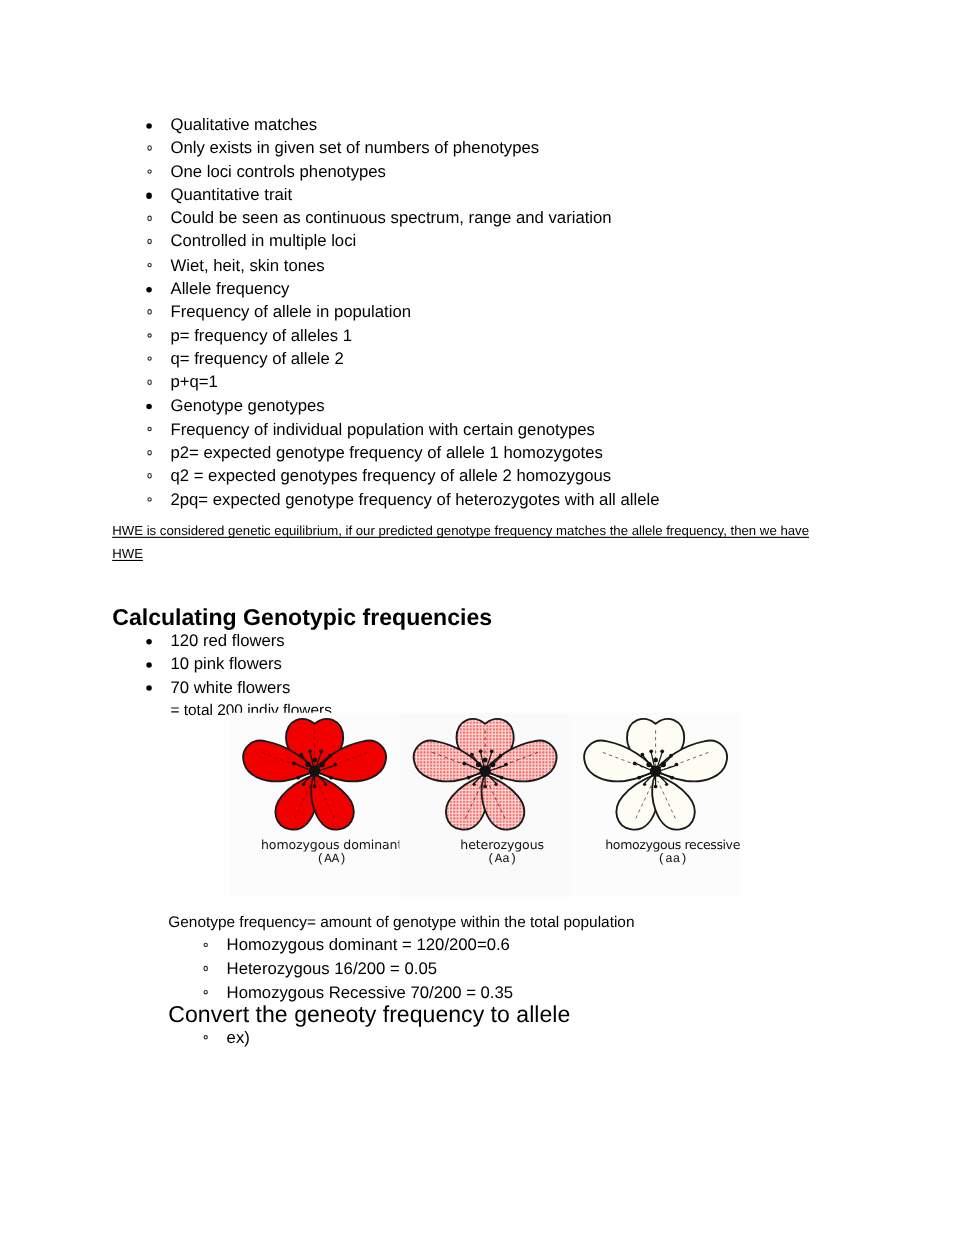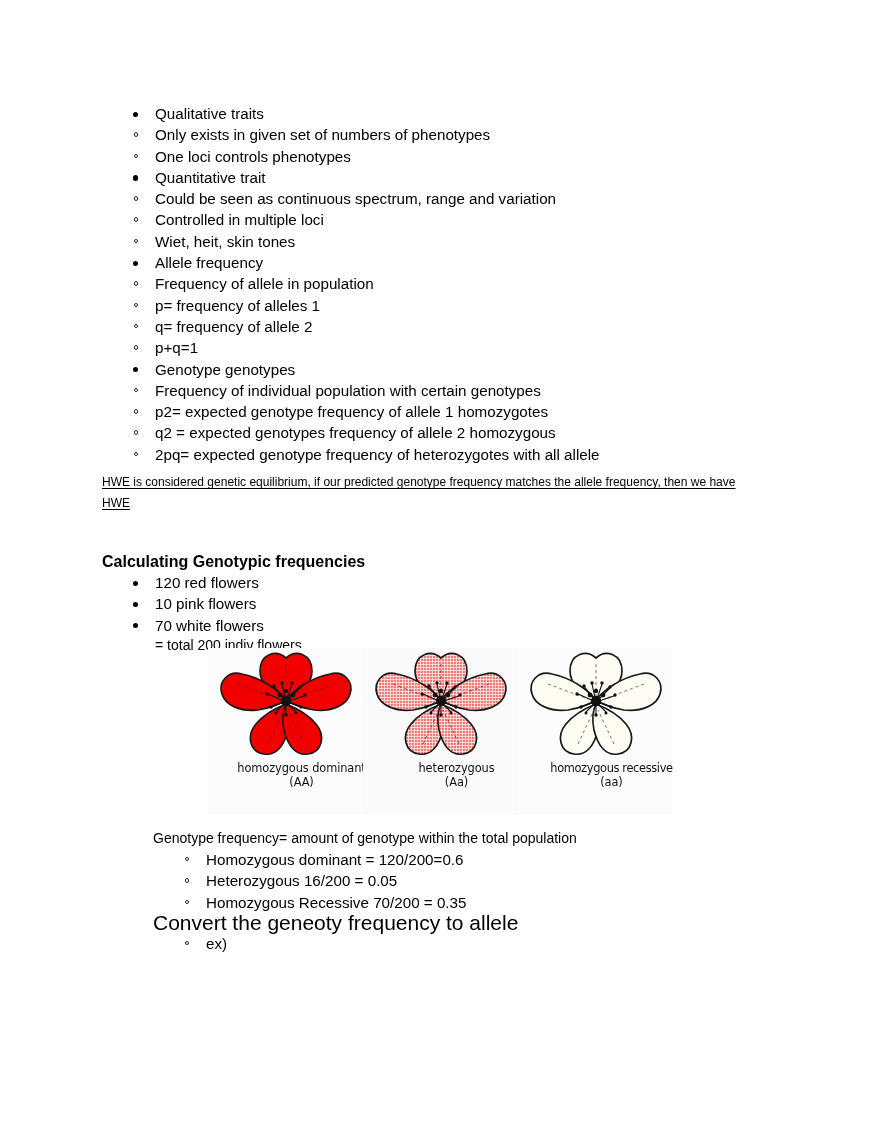--- a/index.html
+++ b/index.html
@@ -88,21 +88,21 @@
   }
   #hwe-para .u {
     text-decoration: underline;
     text-underline-offset: 2px;
     text-decoration-thickness: 1.2px;
   }
   #calc-heading {
     position: absolute;
     left: 102px;
     top: 551px;
-    font-size: 16px;
+    font-size: 21px;
     line-height: 21.3px;
     font-weight: bold;
   }
   #calc-list {
     position: absolute;
     left: 102px;
     top: 572px;
     width: 500px;
   }
   #calc-sum {
@@ -171,30 +171,30 @@
     left: 16px;
     width: 100%;
     text-align: center;
     font-family: "DejaVu Sans", sans-serif;
     font-size: 11.4px;
     line-height: 14px;
     letter-spacing: -0.1px;
     color: #111;
   }
   .cap.l1 { top: 113px; }
-  .cap.l2 { top: 127px; }
+  .cap.l2 { top: 127px; font-family: Liberation Mono, monospace; }
   .cap.wide { letter-spacing: -0.35px; }
 </style>
 </head>
 <body>
 
 <div class="page">
 
   <ul class="lvl1" id="outline-block">
-    <li class="b1">Qualitative traits</li>
+    <li class="b1">Qualitative matches</li>
     <li class="b2">Only exists in given set of numbers of phenotypes</li>
     <li class="b2">One loci controls phenotypes</li>
     <li class="b1">Quantitative trait</li>
     <li class="b2">Could be seen as continuous spectrum, range and variation</li>
     <li class="b2">Controlled in multiple loci</li>
     <li class="b2">Wiet, heit, skin tones</li>
     <li class="b1">Allele frequency</li>
     <li class="b2">Frequency of allele in population</li>
     <li class="b2">p= frequency of alleles 1</li>
     <li class="b2">q= frequency of allele 2</li>

